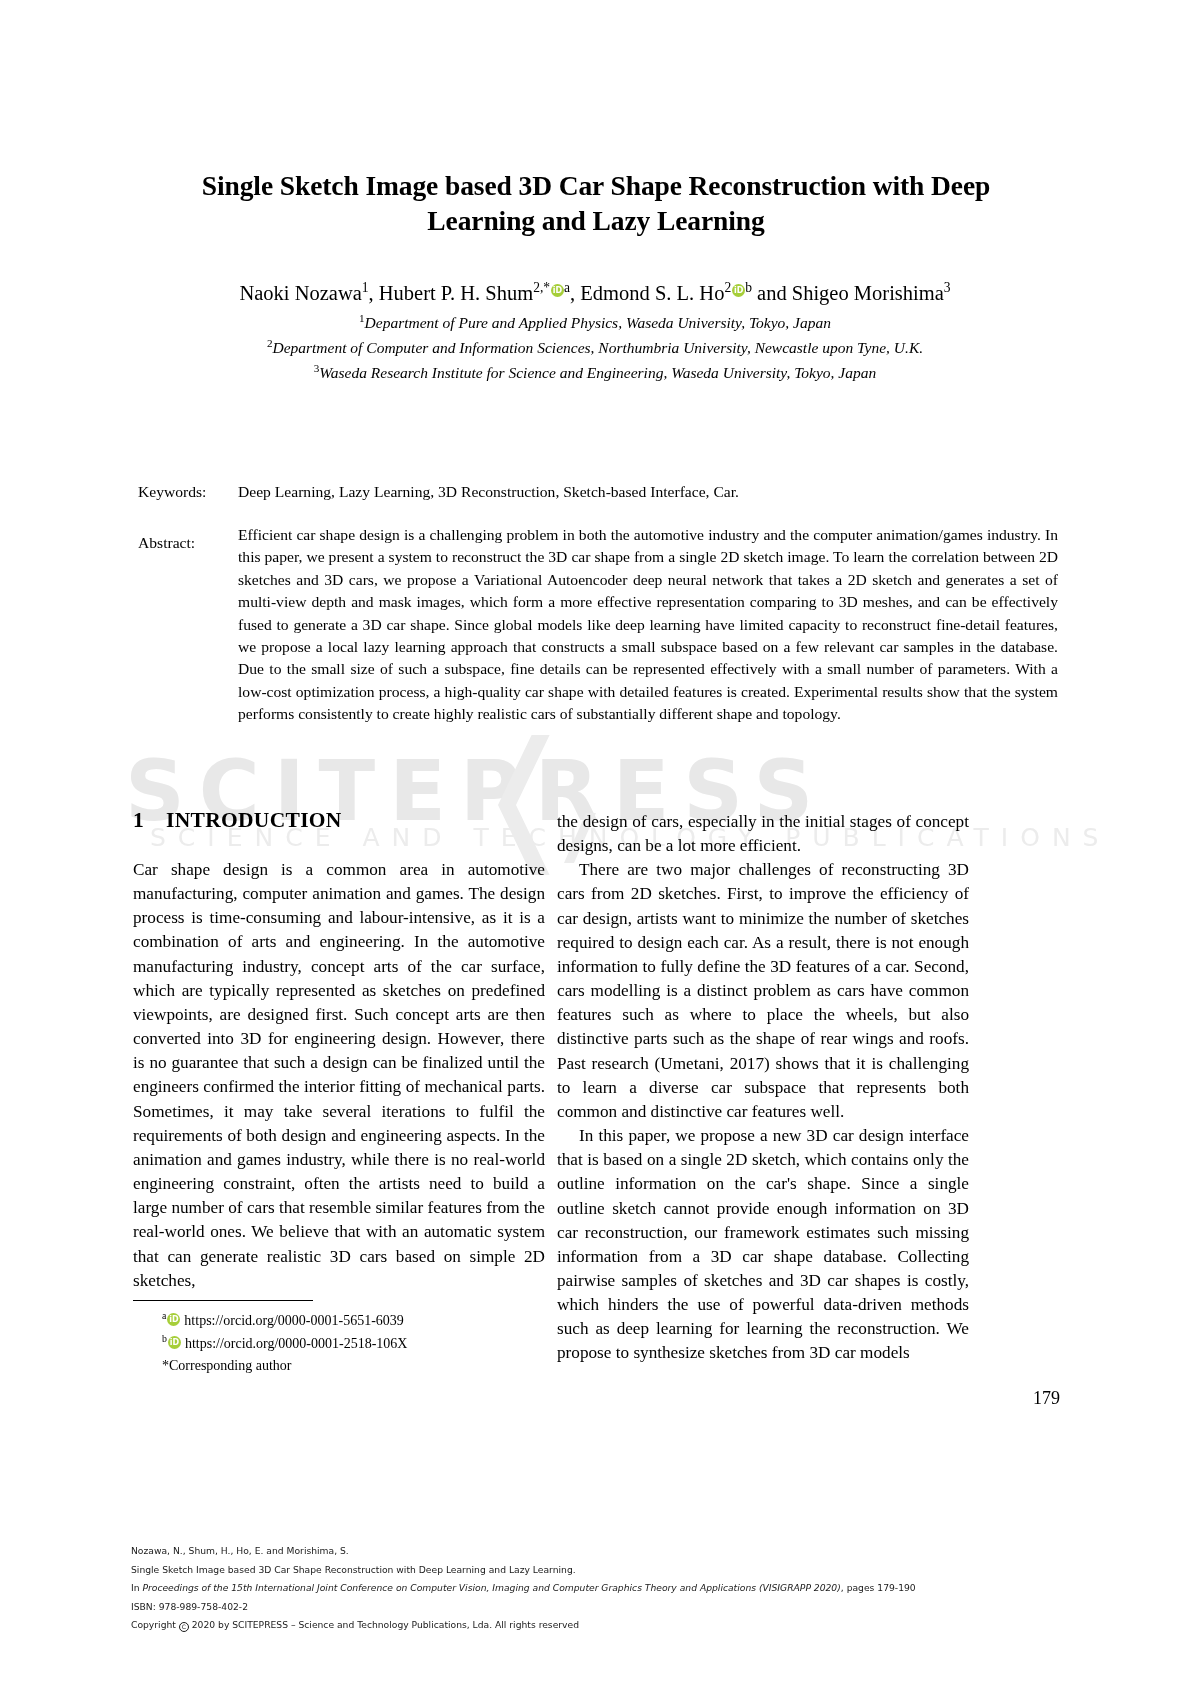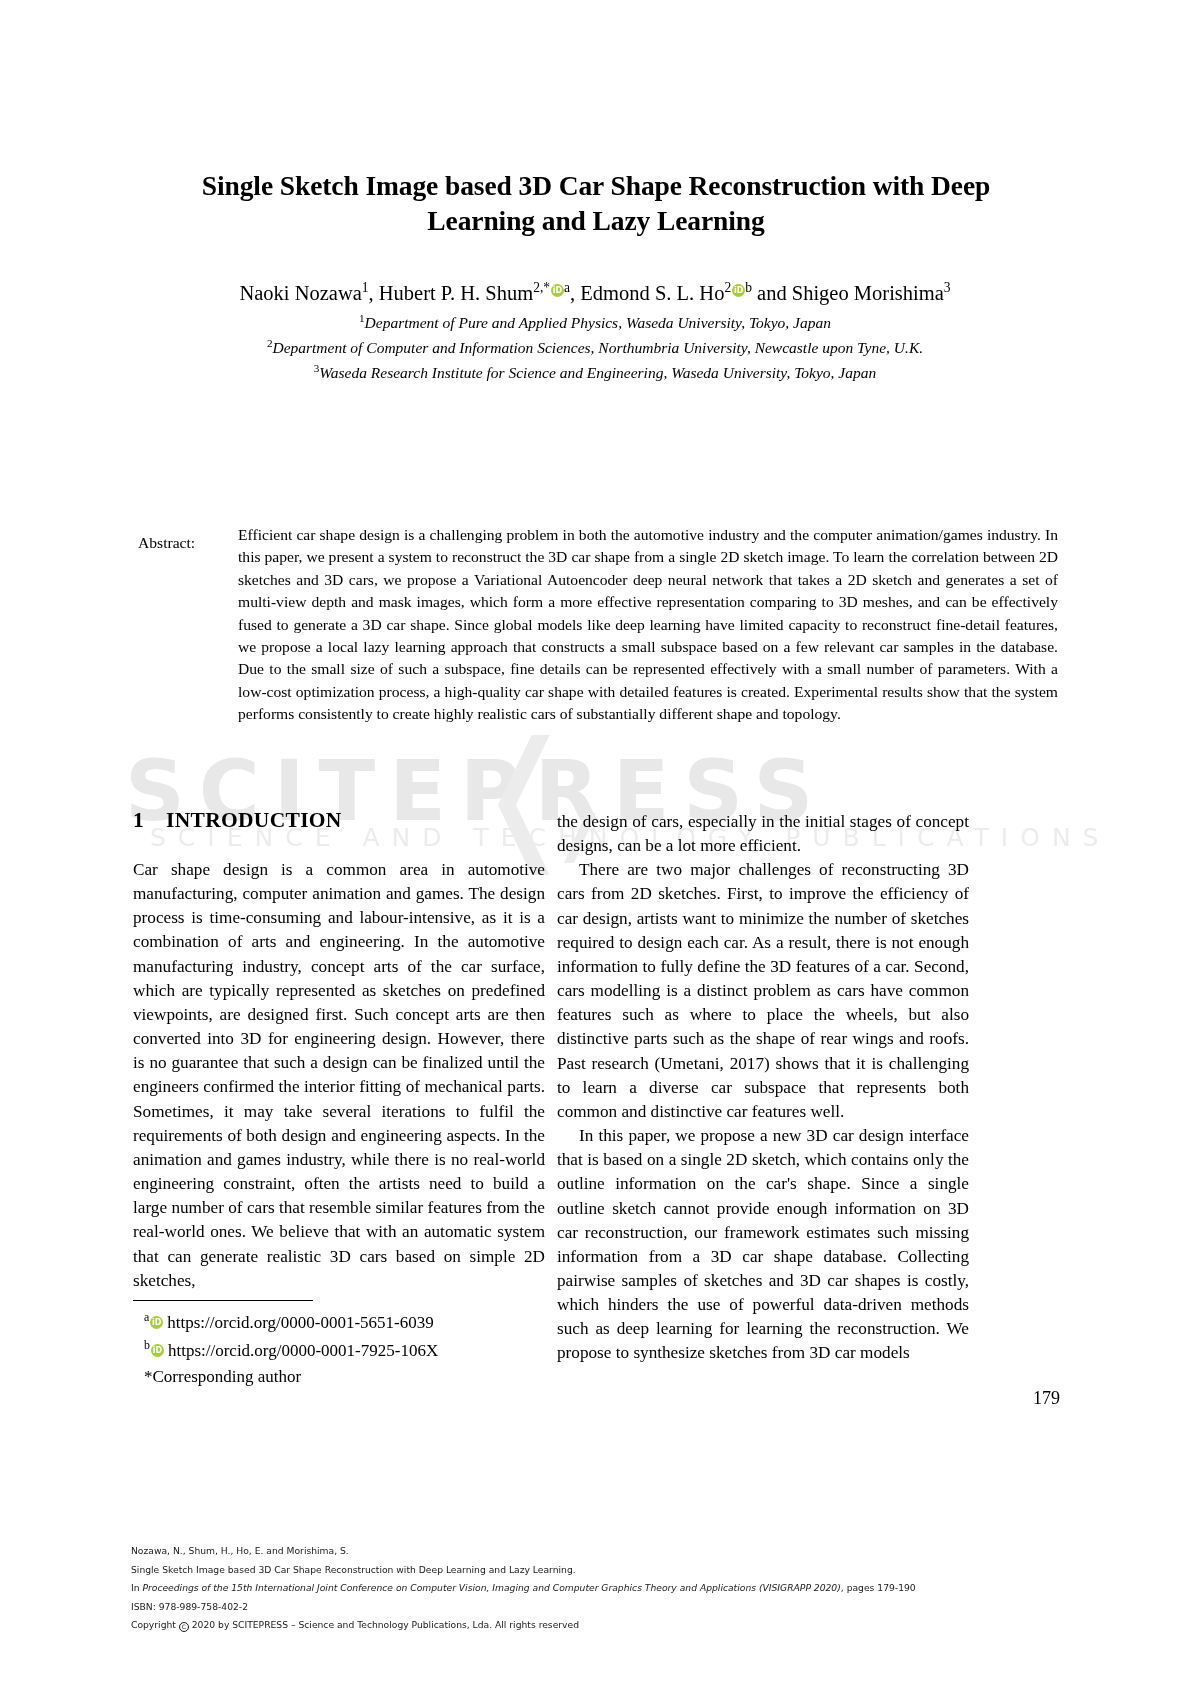--- a/index.html
+++ b/index.html
@@ -194,24 +194,24 @@
   .fn-rule {
     position: absolute;
     left: 133px;
     top: 1300px;
     width: 180px;
     height: 1px;
     background: #000;
   }
   .footnotes {
     position: absolute;
-    left: 144px;
+    left: 162px;
     top: 1308px;
     width: 400px;
-    font-size: 17px;
+    font-size: 14px;
     line-height: 1.56;
   }
   .footnotes .fn { white-space: nowrap; }
   .footnotes sup { font-size: 0.7em; vertical-align: super; }
   .footnotes .orcid { vertical-align: -1px; margin-right: 4px; }
 
   
   .page-number {
     position: absolute;
     right: 130px;
@@ -267,20 +267,24 @@
       <sup>1</sup><span>Department of Pure and Applied Physics, Waseda University, Tokyo, Japan</span>
     </div>
     <div>
       <sup>2</sup><span>Department of Computer and Information Sciences, Northumbria University, Newcastle upon Tyne, U.K.</span>
     </div>
     <div>
       <sup>3</sup><span>Waseda Research Institute for Science and Engineering, Waseda University, Tokyo, Japan</span>
     </div>
   </div>
 
+  <div class="kw-row">
+    <span class="kw-label">Keywords:</span>
+    <div class="kw-body">Deep Learning, Lazy Learning, 3D Reconstruction, Sketch-based Interface, Car.</div>
+  </div>
 
   <div class="abs-row">
     <span class="abs-label">Abstract:</span>
     <div class="abs-body">Efficient car shape design is a challenging problem in both the automotive industry and the computer animation/games industry. In this paper, we present a system to reconstruct the 3D car shape from a single 2D sketch image. To learn the correlation between 2D sketches and 3D cars, we propose a Variational Autoencoder deep neural network that takes a 2D sketch and generates a set of multi-view depth and mask images, which form a more effective representation comparing to 3D meshes, and can be effectively fused to generate a 3D car shape. Since global models like deep learning have limited capacity to reconstruct fine-detail features, we propose a local lazy learning approach that constructs a small subspace based on a few relevant car samples in the database. Due to the small size of such a subspace, fine details can be represented effectively with a small number of parameters. With a low-cost optimization process, a high-quality car shape with detailed features is created. Experimental results show that the system performs consistently to create highly realistic cars of substantially different shape and topology.</div>
   </div>
 
   <div class="section-head">
     <span class="num">1</span><span>INTRODUCTION</span>
   </div>
 
@@ -294,21 +298,21 @@
     <p>In this paper, we propose a new 3D car design interface that is based on a single 2D sketch, which contains only the outline information on the car's shape. Since a single outline sketch cannot provide enough information on 3D car reconstruction, our framework estimates such missing information from a 3D car shape database. Collecting pairwise samples of sketches and 3D car shapes is costly, which hinders the use of powerful data-driven methods such as deep learning for learning the reconstruction. We propose to synthesize sketches from 3D car models</p>
   </div>
 
   <div class="fn-rule"></div>
 
   <div class="footnotes">
     <div class="fn">
       <sup>a</sup><span class="orcid"></span><span>https://orcid.org/0000-0001-5651-6039</span>
     </div>
     <div class="fn">
-      <sup>b</sup><span class="orcid"></span><span>https://orcid.org/0000-0001-7925-106X</span>
+      <sup>b</sup><span class="orcid"></span><span>https://orcid.org/0000-0001-2518-106X</span>
     </div>
     <div class="fn">*Corresponding author</div>
   </div>
 
   <div class="page-number">179</div>
 
   <div class="copyright">
     <div>Nozawa, N., Shum, H., Ho, E. and Morishima, S.</div>
     <div>Single Sketch Image based 3D Car Shape Reconstruction with Deep Learning and Lazy Learning.</div>
     <div><span>In </span><span class="it">Proceedings of the 15th International Joint Conference on Computer Vision, Imaging and Computer Graphics Theory and Applications (VISIGRAPP 2020)</span><span>, pages 179-190</span></div>

